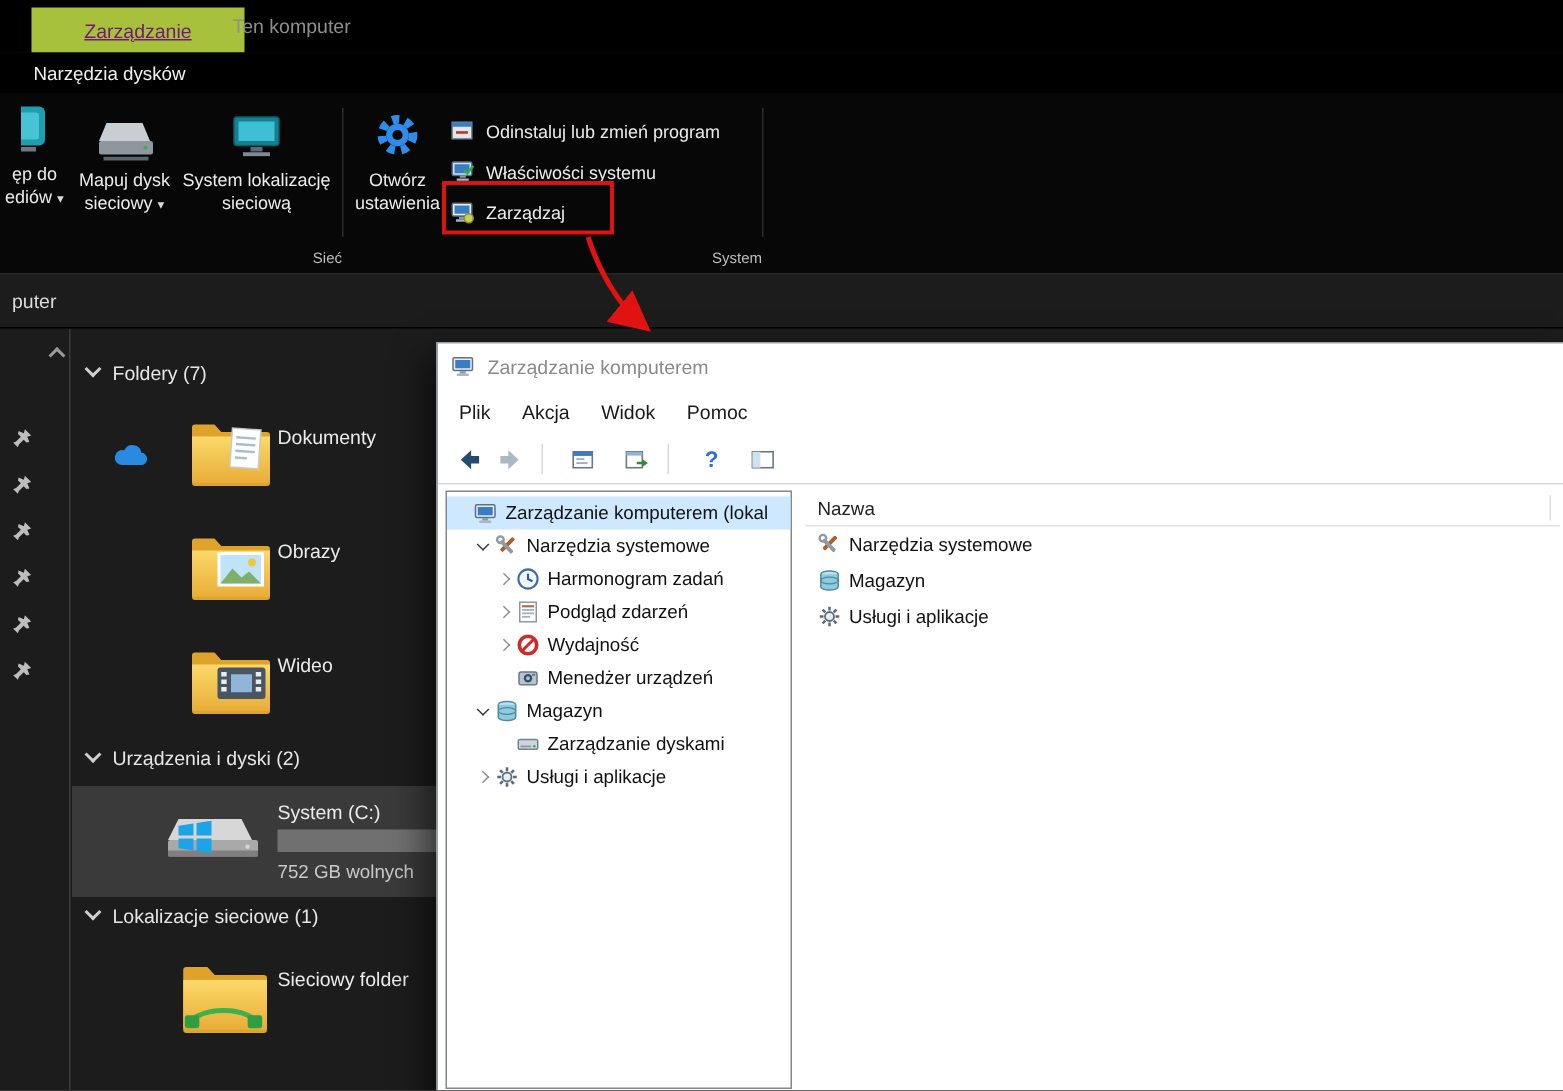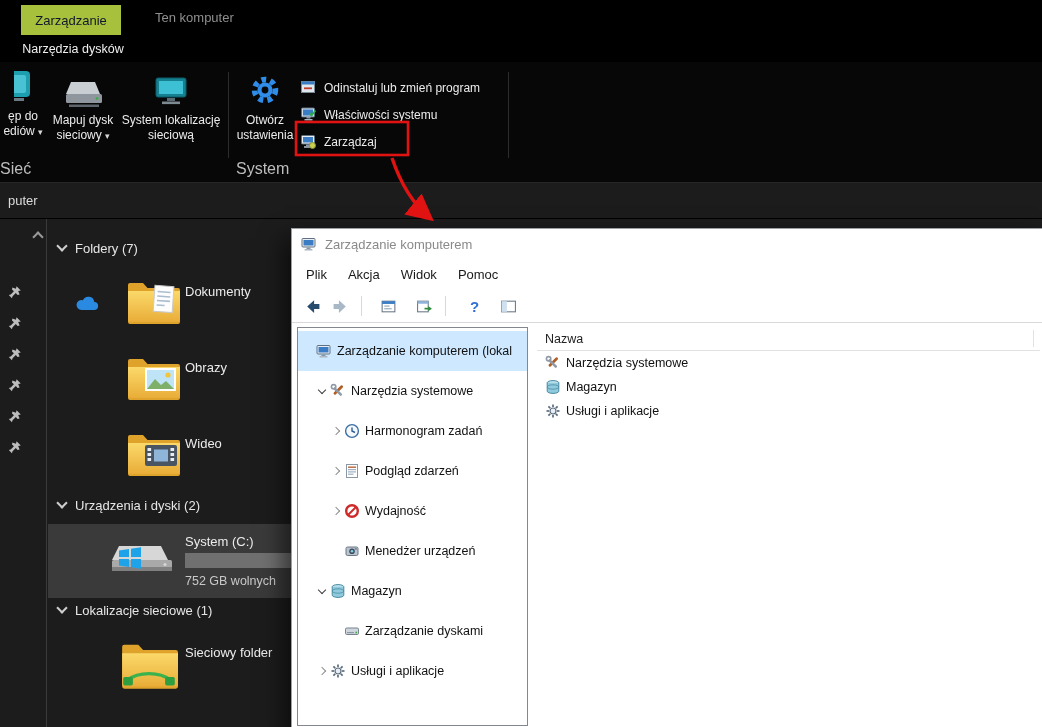--- a/index.html
+++ b/index.html
@@ -2,35 +2,35 @@
 <html><head>
 <meta charset="utf-8">
 <style>
   * { margin:0; padding:0; box-sizing:border-box; }
   html,body { background:#000; }
   body { font-family:"Liberation Sans", sans-serif; cursor:default; }
   .screen { position:relative; width:1042px; height:727px; background:#1c1c1c; overflow:hidden; }
 
   
   .titlebar { position:absolute; left:0; top:0; width:100%; height:35px; background:#000; z-index:5; }
-  .tab-manage { position:absolute; left:21px; top:5px; width:100px; height:30px; background:#a8c13c; color:#0f172a;
-    font-size:13px; display:flex; align-items:center; justify-content:center; }
+  .tab-manage { position:absolute; left:21px; top:5px; width:142px; height:30px; background:#a8c13c; color:#701a75;
+    font-size:13px; display:flex; align-items:center; justify-content:center;text-decoration:underline; }
   .win-title { position:absolute; left:155px; top:0; height:35px; display:flex; align-items:center; color:#8f8f8f; font-size:13px; }
   .tabrow { position:absolute; left:0; top:35px; width:100%; height:27px; background:#000; z-index:5; }
   .tab-disktools { position:absolute; left:8px; top:0; width:130px; height:27px; color:#f0f0f0; font-size:12.5px;
     display:flex; align-items:center; justify-content:center; }
 
   .ribbon { position:absolute; left:0; top:62px; width:100%; height:120px; background:#070707; z-index:5; }
   .rbtn { position:absolute; color:#ececec; font-size:12px; text-align:center; cursor:pointer; }
   .rbtn.large { top:8px; height:96px; display:flex; flex-direction:column; align-items:center; }
   .bicon { height:38px; display:flex; align-items:flex-end; justify-content:center; }
   .bicon svg { display:block; }
   .rbtn .lbl { margin-top:5px; line-height:15px; white-space:nowrap; }
   .caret { font-size:9px; color:#d8d8d8; }
-  .grp-label { position:absolute; bottom:4px; text-align:left; color:#bdbdbd; font-size:16px; }
+  .grp-label { position:absolute; bottom:4px; text-align:right; color:#bdbdbd; font-size:10px; }
   .rsep { position:absolute; top:10px; bottom:24px; width:1px; background:#2c2c2c; }
   .rbtn.small { left:300px; height:25px; display:flex; align-items:center; gap:7px; text-align:left; white-space:nowrap; }
   .sicon { width:17px; height:17px; flex:none; }
   .sicon svg { width:17px; height:17px; display:block; }
   .media-frag { width:18px; height:34px; overflow:hidden; }
 
   .addrrow { position:absolute; left:0; top:182px; width:100%; height:37px; background:#1c1c1c;
     border-top:1px solid #262626; border-bottom:1px solid #000; display:flex; align-items:center;
     color:#dcdcdc; font-size:13px; padding-left:8px; z-index:5; }
 
@@ -67,21 +67,21 @@
   .menu-item { cursor:pointer; }
   .mmc-toolbar { position:absolute; left:0; top:61px; right:0; height:33px; border-bottom:1px solid #d9d9d9;
     display:flex; align-items:center; padding-left:8px; gap:3px; }
   .tbtn { width:25px; height:25px; display:flex; align-items:center; justify-content:center; cursor:pointer; }
   .tbtn svg { width:17px; height:17px; display:block; }
   .tsep { width:1px; height:20px; background:#d9d9d9; margin:0 5px; }
   .helpq { color:#2f6fd6; font-weight:bold; font-size:15px; }
 
   .mmc-tree { position:absolute; left:5px; top:98px; width:231px; bottom:6px; border:1px solid #828790;
     background:#fff; overflow:hidden; padding-top:3px; }
-  .tree-row { height:40px; display:flex; align-items:center; font-size:12.5px; white-space:nowrap; cursor:pointer; }
+  .tree-row { height:22px; display:flex; align-items:center; font-size:12.5px; white-space:nowrap; cursor:pointer; }
   .tree-row.selected { background:#cde8ff; }
   .expander { width:13px; display:flex; align-items:center; justify-content:center; flex:none; }
   .chev { width:6px; height:6px; border-right:1.5px solid #8f8f8f; border-bottom:1.5px solid #8f8f8f; transform:rotate(-45deg); }
   .chev.open { border-color:#3c3c3c; transform:rotate(45deg); margin-top:-3px; }
   .ticon { width:16px; height:16px; flex:none; margin:0 5px 0 2px; }
   .ticon svg { width:16px; height:16px; display:block; }
 
   .mmc-list { position:absolute; left:245px; top:98px; right:5px; bottom:6px; background:#fff; }
   .list-hdr { position:relative; height:24px; border-bottom:1px solid #e2e2e2; display:flex; align-items:center;
     padding-left:8px; font-size:12.5px; color:#222; }

